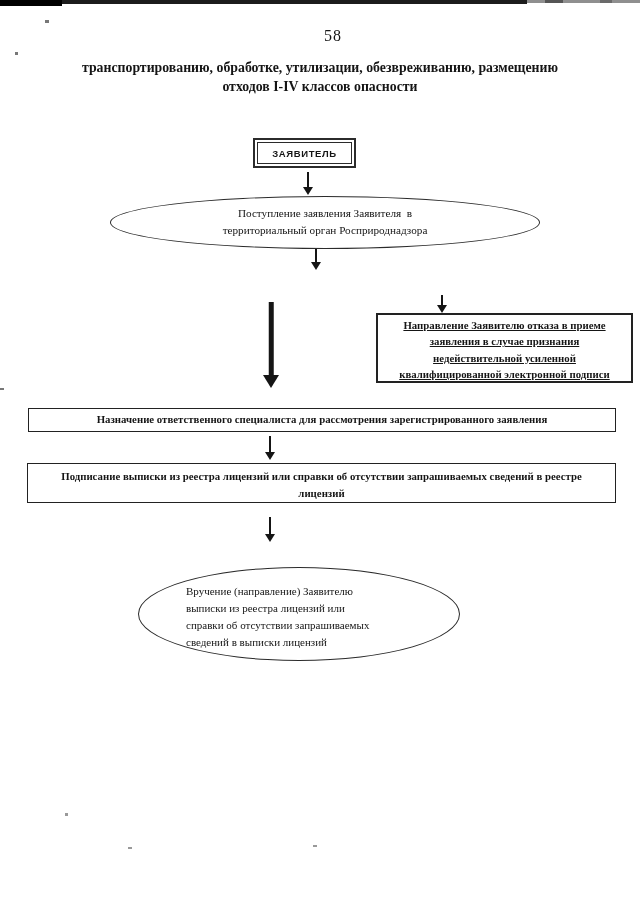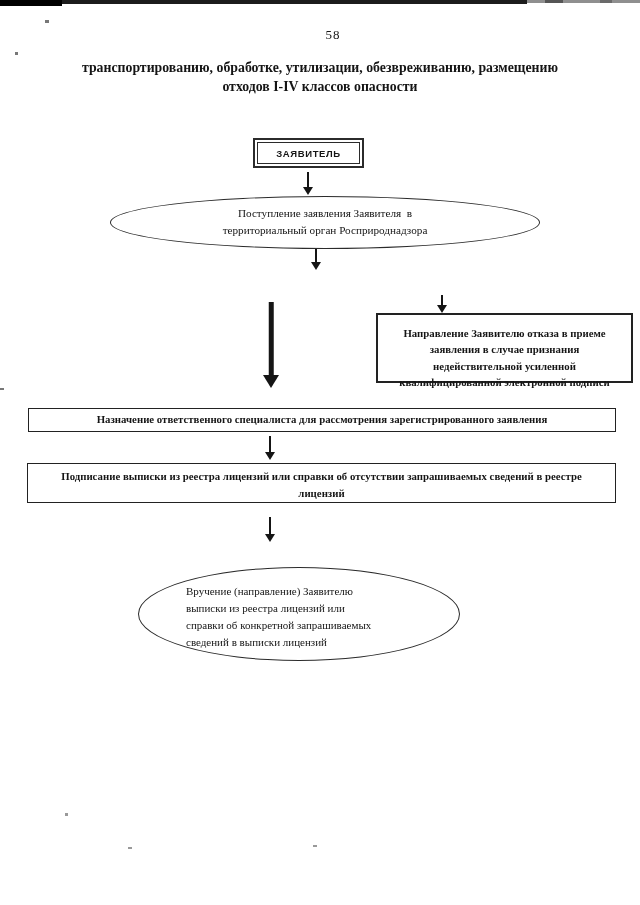--- a/index.html
+++ b/index.html
@@ -5,39 +5,39 @@
   html,body{margin:0;padding:0;background:#ffffff;}
   .page{
     position:relative;width:640px;height:905px;background:#ffffff;overflow:hidden;
     font-family:"Liberation Serif","DejaVu Serif",serif;color:#151515;
   }
   
   .scanline{position:absolute;background:#1c1c1c;}
   .speck{position:absolute;background:#777;}
   
   .page-number{position:absolute;left:293px;top:27px;width:80px;text-align:center;
-    font-size:13px;letter-spacing:1px;}
+    font-size:16px;letter-spacing:1px;}
   
   .doc-title{position:absolute;left:40px;top:59px;width:560px;text-align:center;
     font-weight:bold;font-size:13.8px;line-height:18.5px;}
   .doc-title span{display:block;white-space:pre;}
   
-  .applicant{position:absolute;left:253px;top:138px;width:111px;height:30px;
+  .applicant{position:absolute;left:253px;top:138px;width:103px;height:30px;
     border:2px solid #2b2b2b;box-sizing:border-box;background:#fff;}
   .applicant-inner{position:absolute;left:2px;right:2px;top:2px;bottom:2px;
     border:1px solid #2b2b2b;display:flex;align-items:center;justify-content:center;
     font-family:"Liberation Sans","DejaVu Sans",sans-serif;font-weight:bold;
     font-size:9.5px;letter-spacing:0.6px;}
   
   .rect{position:absolute;border:1.5px solid #222;box-sizing:border-box;background:#fff;
     font-weight:bold;text-align:center;}
   .rect-registration{left:143px;top:270px;width:354px;height:25px;
     font-size:11px;line-height:22px;}
   .rect-rejection{left:376px;top:313px;width:257px;height:70px;
-    border-width:2px;font-size:10.8px;line-height:16.4px;padding-top:10px;}
+    border-width:2px;font-size:10.8px;line-height:16.4px;padding-top:2px;text-decoration:underline;}
   .rect-rejection span{display:block;white-space:pre;}
   .rect-assignment{left:28px;top:408px;width:588px;height:24px;
     font-size:10.8px;line-height:21px;}
   .rect-signing{left:27px;top:463px;width:589px;height:40px;
     font-size:10.8px;line-height:16.5px;padding:4px 28px 0 28px;box-sizing:border-box;}
   
   .ellipse{position:absolute;border:1.5px solid #2b2b2b;border-radius:50%;
     box-sizing:border-box;background:#fff;font-weight:normal;}
   .ellipse-receipt{left:110px;top:196px;width:430px;height:53px;
     text-align:center;font-size:11.2px;line-height:17px;padding-top:8px;}
@@ -131,17 +131,17 @@
   </div>
 
   <div class="arrow" style="left:262px;top:517px;height:25px;">
     <div class="shaft"></div>
     <div class="head"></div>
   </div>
 
   <div class="ellipse ellipse-delivery">
     <span>Вручение (направление) Заявителю</span>
     <span>выписки из реестра лицензий или</span>
-    <span>справки об конкретной запрашиваемых</span>
+    <span>справки об отсутствии запрашиваемых</span>
     <span>сведений в выписки лицензий</span>
   </div>
 
 </div>
 
 </body></html>

